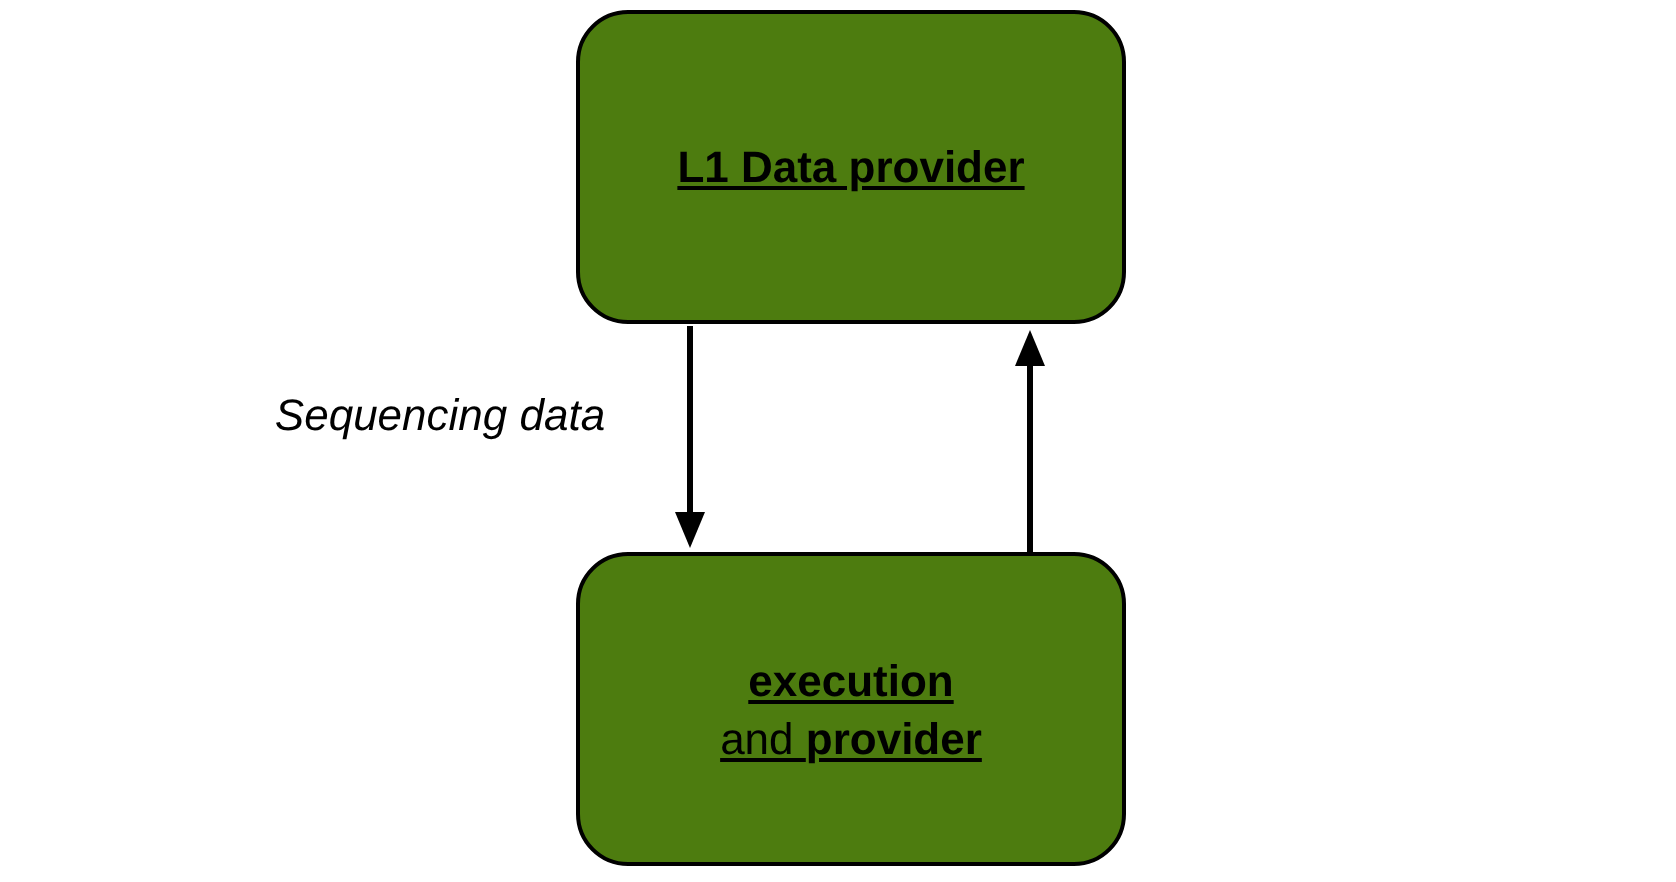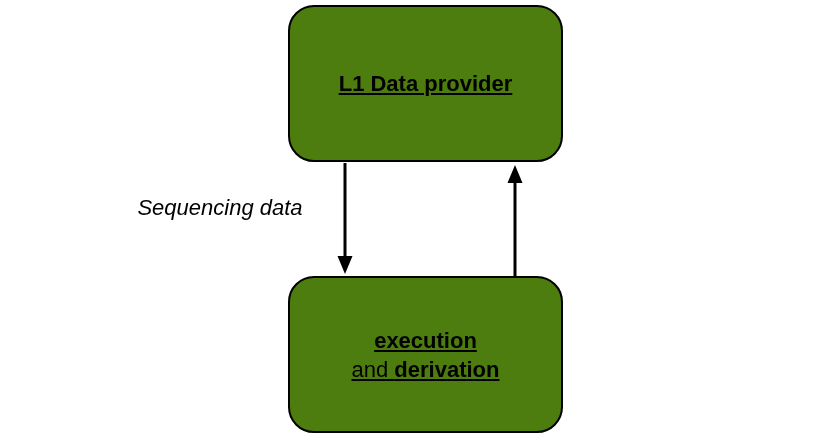--- a/index.html
+++ b/index.html
@@ -81,19 +81,19 @@
     </g>
   </svg>
 
   <div class="node node-l1">
     <span>L1 Data provider</span>
   </div>
 
   <div class="node node-l2">
     <div>
       <div class="bold">execution</div>
-      <div><span>and </span><span class="bold">derivation</span></div>
+      <div><span>and </span><span class="bold">provider</span></div>
     </div>
   </div>
 
   <div class="edge-label italic label-sequencing">Sequencing data</div>
 
 </div>
 
 </body></html>

